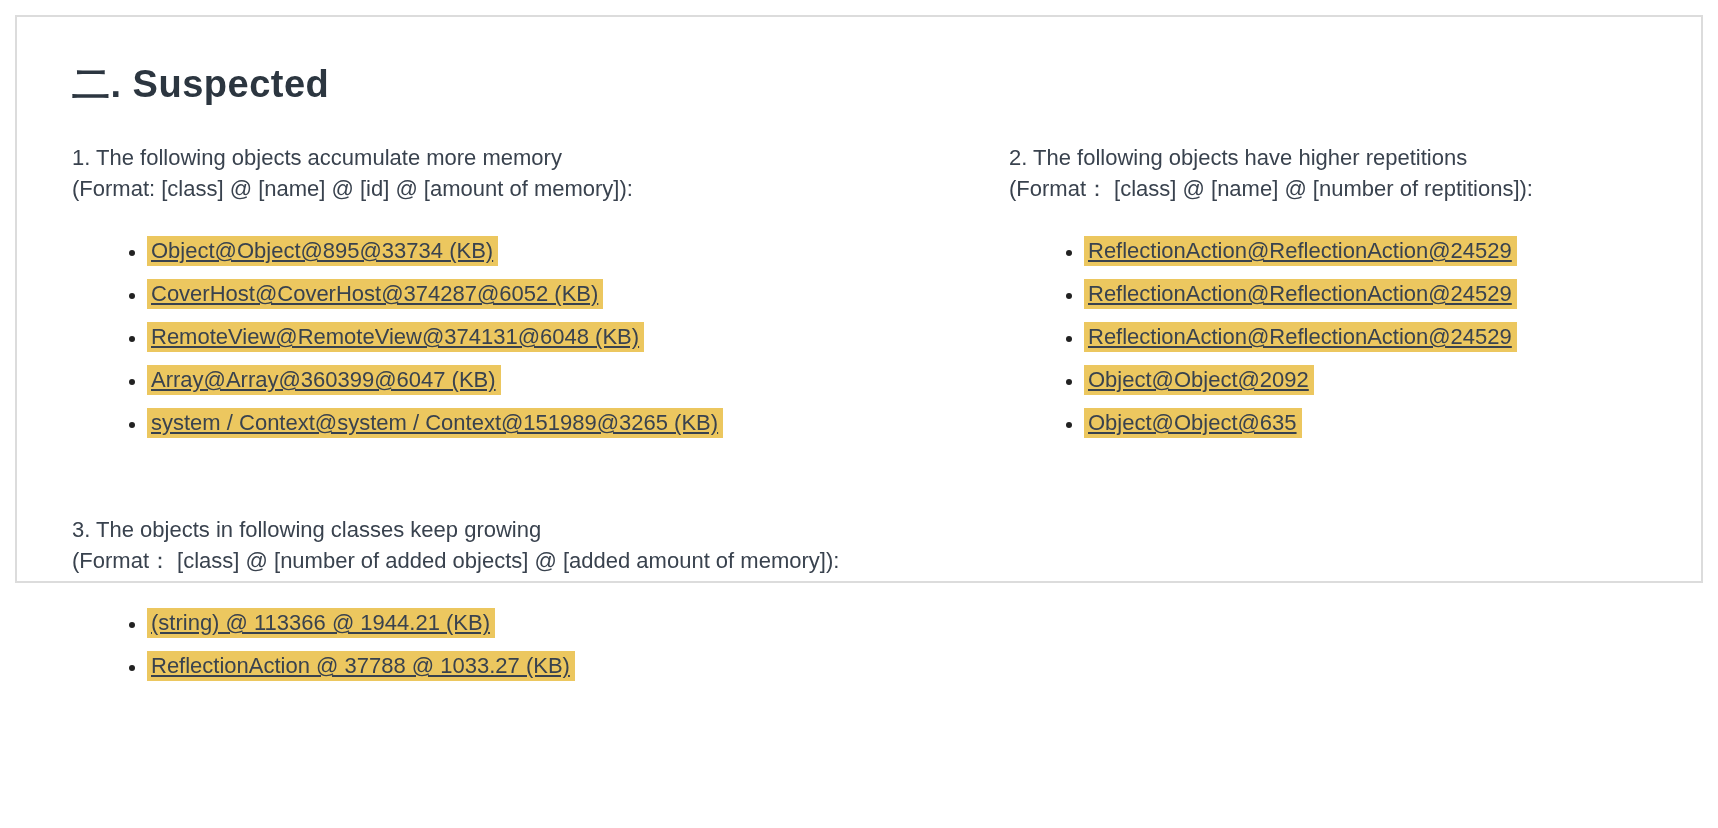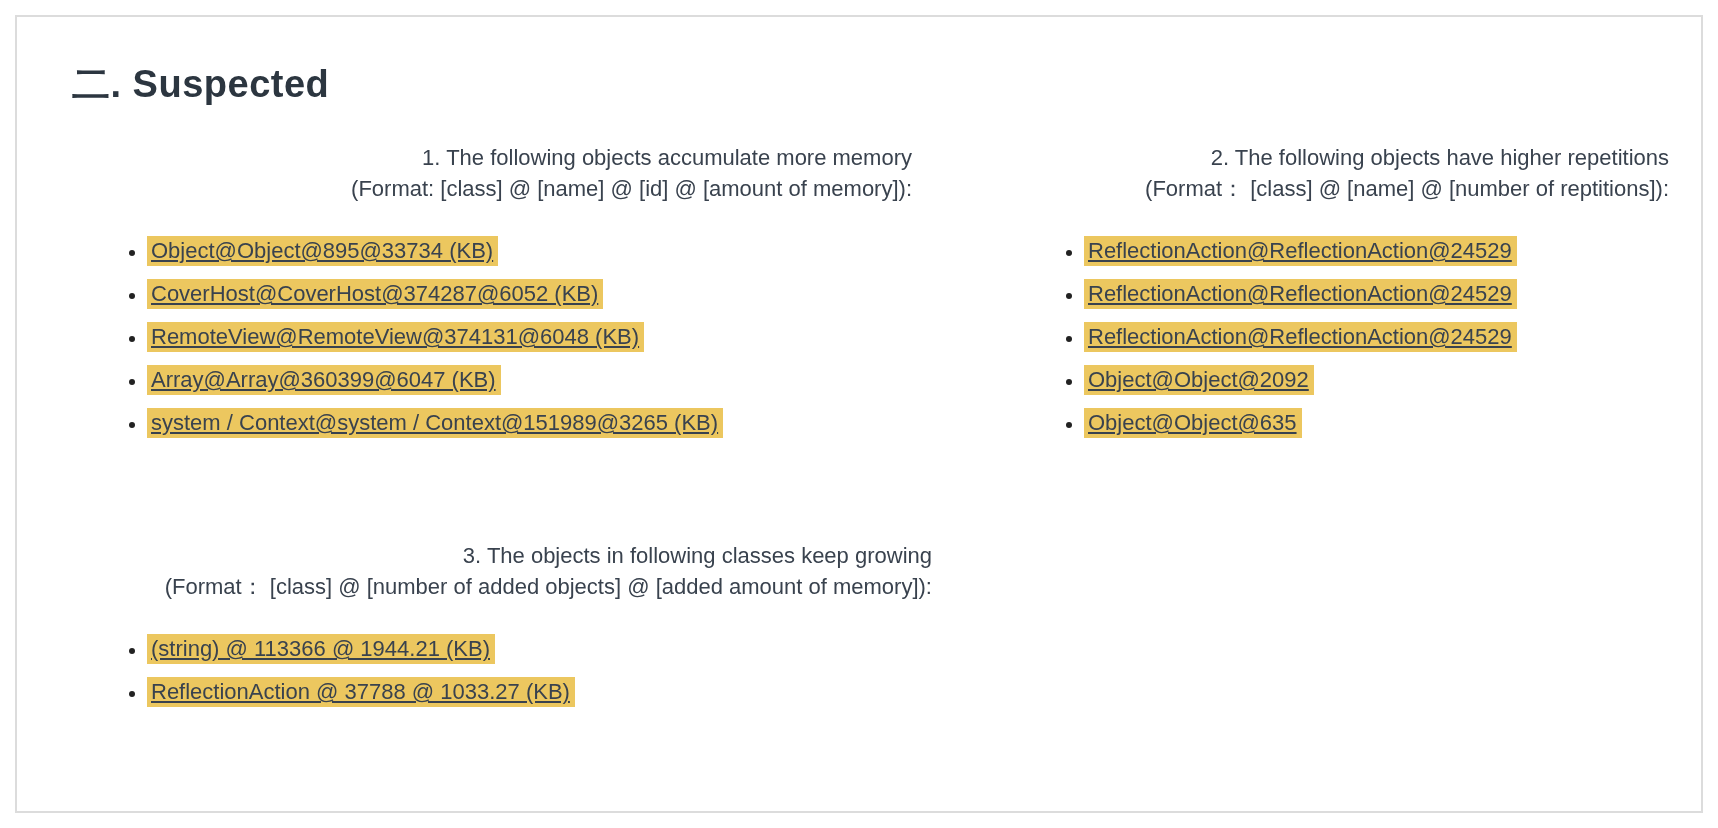--- a/index.html
+++ b/index.html
@@ -12,43 +12,42 @@
   html, body {
     width: 1718px;
     height: 828px;
     background: #ffffff;
     font-family: "Liberation Sans", "DejaVu Sans", sans-serif;
     color: var(--text);
   }
   .card {
     position: absolute;
     left: 15px; top: 15px;
-    width: 1688px; height: 798px;
+    width: 1688px; height: 568px;
     background: #ffffff;
     border: 2px solid var(--border);
   }
   .page-title {
     position: absolute;
     left: 55px; top: 42px;
     font-size: 38px;
     font-weight: bold;
     color: var(--heading);
     letter-spacing: 0.5px;
   }
   .section {
     position: absolute;
   }
   .sec-1 { left: 55px; top: 125px; width: 840px; }
   .sec-2 { left: 992px; top: 125px; width: 660px; }
-  .sec-3 { left: 55px; top: 497px; width: 860px; margin-top: 26px; }
+  .sec-3 { left: 55px; top: 497px; width: 860px; }
   .sec-title {
     font-size: 22px;
     line-height: 31px;
     color: var(--text);
-    text-align: right;
   }
   ul.items {
     margin-top: 32px;
     padding-left: 75px;
     list-style: disc;
   }
   ul.items li {
     font-size: 22px;
     line-height: 30px;
     margin-bottom: 13px;

